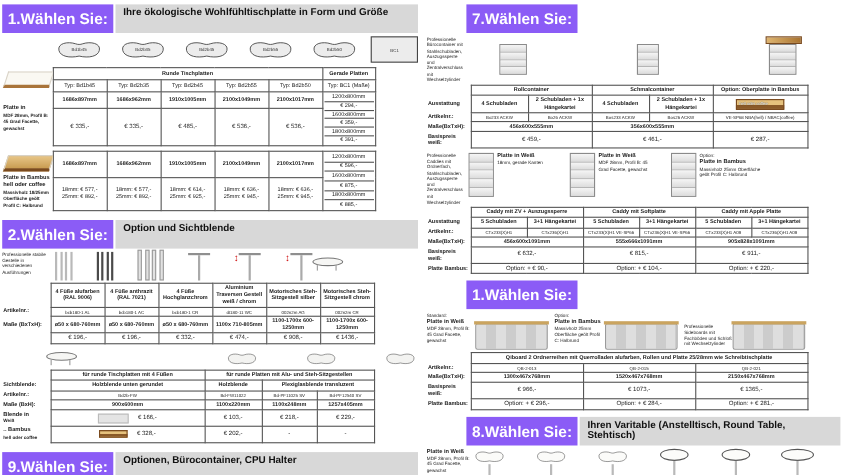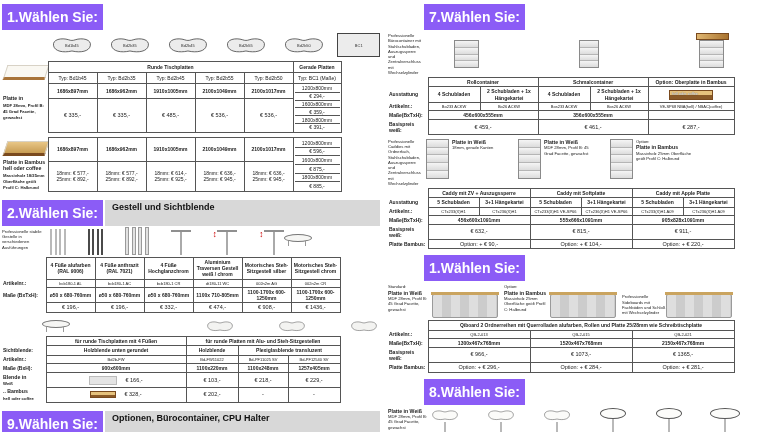--- a/index.html
+++ b/index.html
@@ -85,20 +85,21 @@
 </style>
 </head>
 <body>
 
 <div class="page">
 
   <div class="col">
 
     <div class="sec-header">
       <span class="sec-label">1.Wählen Sie:</span>
+      <span class="sec-title">Ihre ökologische Wohlfühltischplatte in Form und Größe</span>
     </div>
 
     <div class="shapes-row">
       <svg class="bean" viewBox="0 0 120 52">
           <path d="M14,28 C10,12 34,7 52,13 C57,15 63,15 68,13 C86,7 110,12 106,28 C103,42 82,46 60,41 C38,46 17,42 14,28 Z" fill="#ececec" stroke="#444" stroke-width="2"></path>
           <text x="60" y="30" text-anchor="middle" font-size="10" fill="#333">Bd1b45</text>
         </svg>
       <svg class="bean" viewBox="0 0 120 52">
           <path d="M14,28 C10,12 34,7 52,13 C57,15 63,15 68,13 C86,7 110,12 106,28 C103,42 82,46 60,41 C38,46 17,42 14,28 Z" fill="#ececec" stroke="#444" stroke-width="2"></path>
           <text x="60" y="30" text-anchor="middle" font-size="10" fill="#333">Bd2b35</text>
@@ -223,21 +224,21 @@
         <td class="two">
               <span>18mm: € 636,-</span>
               <span>25mm: € 945,-</span>
             </td>
       </tr>
     </tbody>
       </table>
 
     <div class="sec-header" style="margin-top:8px;">
       <span class="sec-label">2.Wählen Sie:</span>
-      <span class="sec-title">Gestell und Sichtblende</span>
+      <span class="sec-title">Option und Sichtblende</span>
     </div>
 
     <div class="row-flex">
       <div class="note" style="width:44px;flex:0 0 44px;">Professionelle stabile Gestelle in verschiedenen Ausführungen</div>
       <div class="imgs" style="gap:22px;margin-left:4px;">
         <div class="legbundle">
             <i></i>
             <i></i>
             <i></i>
             <i></i>
@@ -634,20 +635,21 @@
         <td class="lbl">Platte Bambus:</td>
         <td class="price">Option: + € 296,-</td>
         <td class="price">Option: + € 284,-</td>
         <td class="price">Option: + € 281,-</td>
       </tr>
     </tbody>
       </table>
 
     <div class="sec-header indent" style="margin-top:6px;">
       <span class="sec-label">8.Wählen Sie:</span>
+      <span class="sec-title">Ihren Varitable (Anstelltisch, Round Table, Stehtisch)</span>
     </div>
 
     <div class="row-flex">
       <span class="note" style="width:40px;flex:0 0 40px;"><span class="nt">Platte in Weiß</span><span>MDF 28mm, Profil B: 45 Grad Facette, gewachst</span></span>
       <div class="imgs" style="gap:22px;">
         <div class="vt">
             <svg class="bean-sm" viewBox="0 0 120 52">
               <path d="M14,28 C10,12 34,7 52,13 C57,15 63,15 68,13 C86,7 110,12 106,28 C103,42 82,46 60,41 C38,46 17,42 14,28 Z" fill="#fbfbf9" stroke="#555" stroke-width="2"></path>
             </svg>
             <div class="stem"></div>

